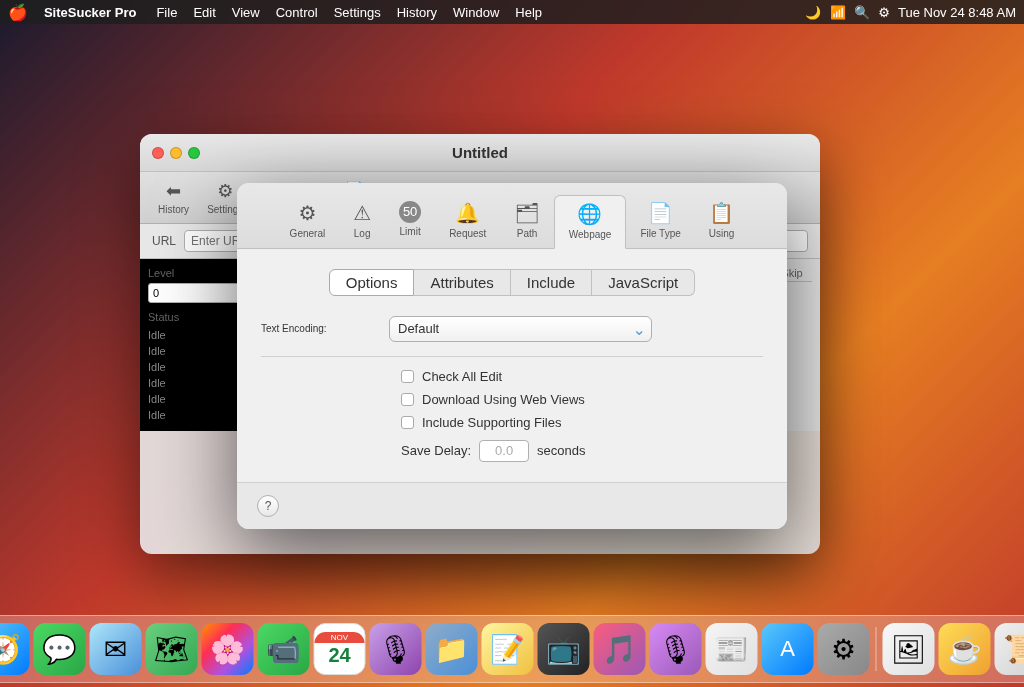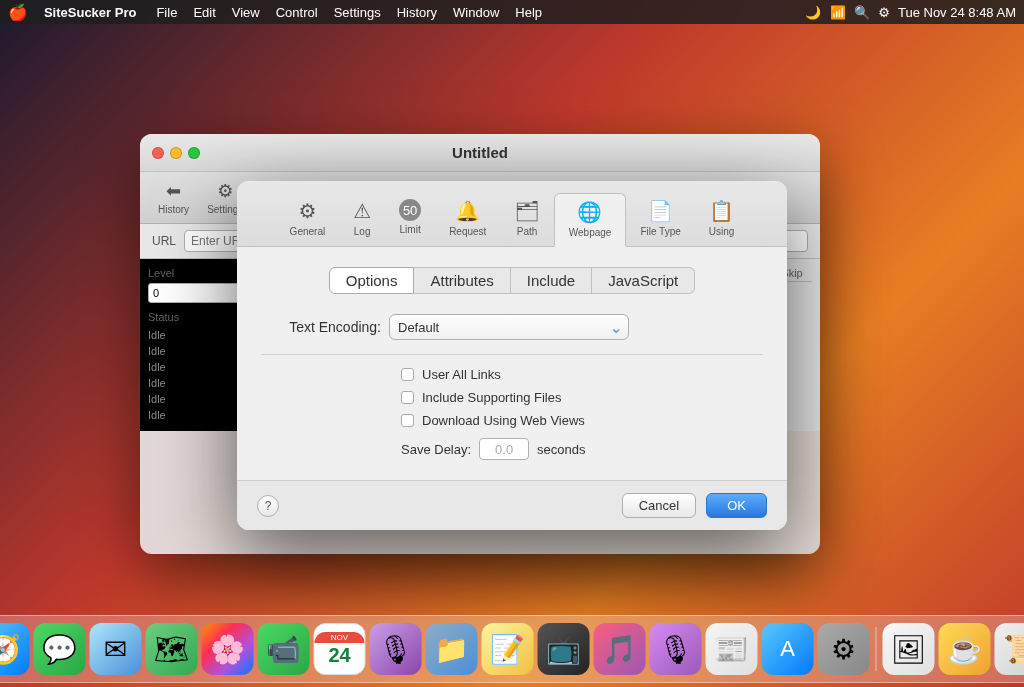--- a/index.html
+++ b/index.html
@@ -242,29 +242,28 @@
       background: white;
       border-color: #aaa;
     }
     .sub-tab + .sub-tab { border-left: none; }
     .form-row {
       display: flex;
       align-items: center;
       margin-bottom: 14px;
     }
     .form-label {
-      font-size: 14px;
+      font-size: 10px;
       color: #333;
-      text-align: right;
       width: 120px;
       margin-right: 8px;
     }
     .select-container {
       position: relative;
-      width: 240px;
+      width: 263px;
       border-radius: 9px;
     }
     .form-select {
       width: 100%;
       height: 26px;
       border: 1px solid #b0b0b0;
       border-radius: 6px;
       background: linear-gradient(180deg, #fff, #f0f0f0);
       font-size: 13px;
       padding: 0 24px 0 8px;
@@ -595,44 +594,40 @@
               <option>ISO-8859-1</option>
             </select>
             <span class="select-arrow">⌄</span>
           </div>
         </div>
 
         <hr class="divider">
 
         <div class="checkbox-row">
           <div class="checkbox"></div>
-          <span class="checkbox-label">User All Links</span>
+          <span class="checkbox-label">Check All Edit</span>
+        </div>
+        <div class="checkbox-row">
+          <div class="checkbox"></div>
+          <span class="checkbox-label">Download Using Web Views</span>
         </div>
         <div class="checkbox-row">
           <div class="checkbox"></div>
           <span class="checkbox-label">Include Supporting Files</span>
-        </div>
-        <div class="checkbox-row">
-          <div class="checkbox"></div>
-          <span class="checkbox-label">Download Using Web Views</span>
         </div>
 
         <div class="delay-row">
           <span class="delay-label">Save Delay:</span>
           <input class="delay-input" type="text" value="0.0" style="">
           <span class="delay-unit">seconds</span>
         </div>
       </div>
 
       <div class="dialog-footer">
         <button class="help-btn">?</button>
-        <div class="footer-right">
-          <button class="cancel-btn">Cancel</button>
-          <button class="ok-btn">OK</button>
-        </div>
       </div>
     </div>
   </div>
 
   <div class="dock">
 
     <div class="dock-item dock-safari">🧭</div>
     <div class="dock-item dock-messages">💬</div>
     <div class="dock-item dock-mail">✉</div>
     <div class="dock-item dock-maps">🗺</div>

